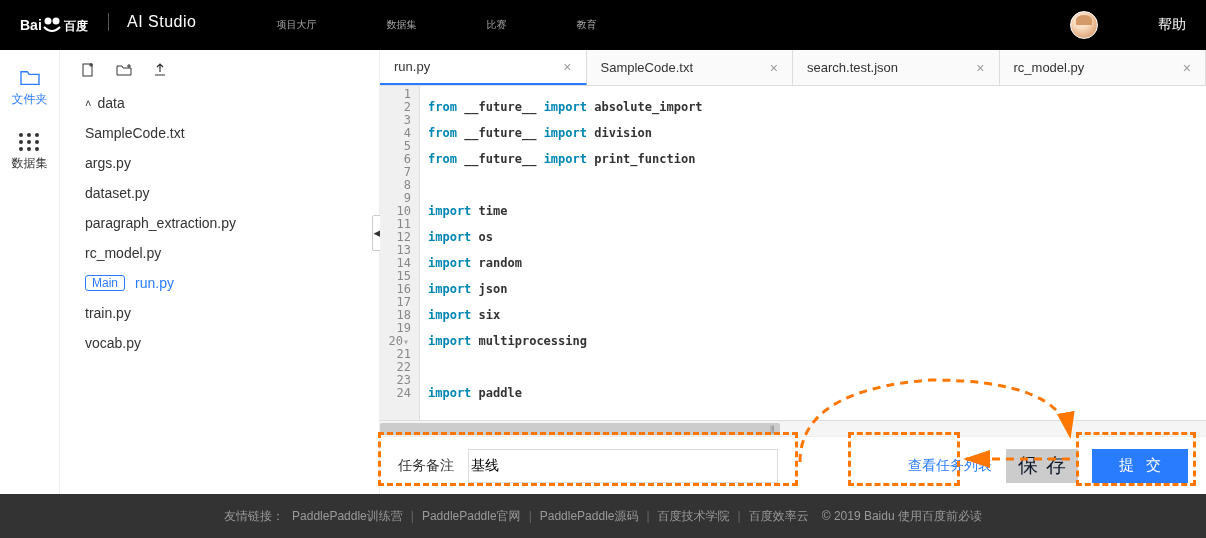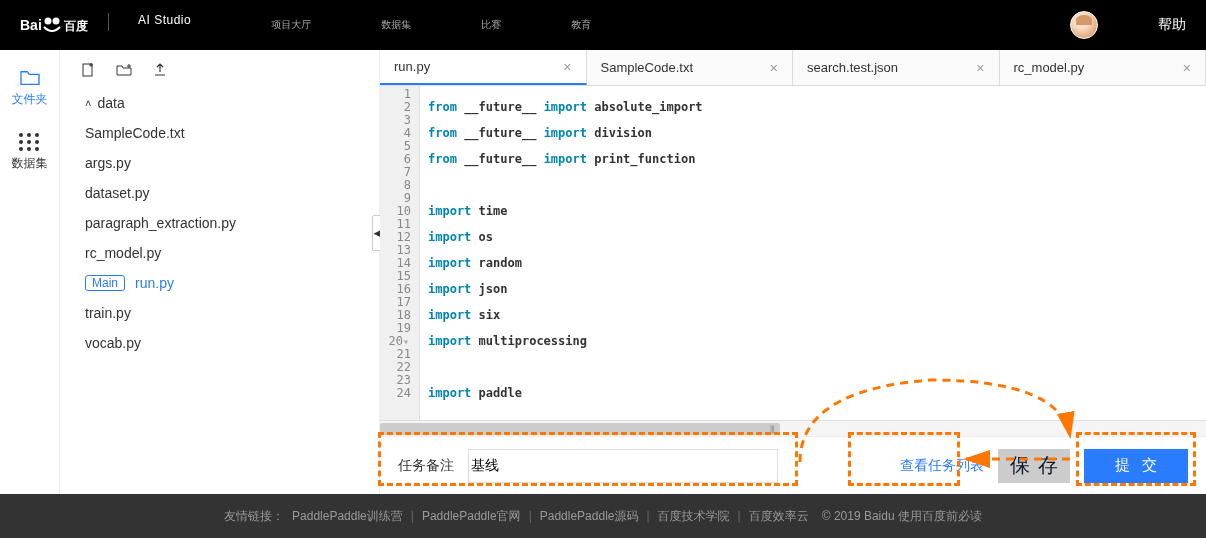--- a/index.html
+++ b/index.html
@@ -3,21 +3,21 @@
 <meta charset="utf-8">
 <style>
 * { margin:0; padding:0; box-sizing:border-box; }
 body { font-family:"Microsoft YaHei","PingFang SC",Arial,sans-serif; font-size:13px; color:#333; background:#fff; width:1206px; height:538px; overflow:hidden; position:relative; }
 
 
 .topnav { height:50px; background:#000; color:#fff; display:flex; align-items:center; padding:0 20px; }
 .logo-wrap { display:flex; gap:8px; }
 .baidu-logo { width:70px; height:24px; }
 .divider-v { width:1px; height:18px; background:#555; margin:0 10px; }
-.logo-text { font-size:12px; font-weight:300; letter-spacing:0.5px;margin-left:11px; }
+.logo-text { font-size:16px; font-weight:300; letter-spacing:0.5px; }
 .nav-spacer { flex:1; }
 .nav-links { display:flex; gap:70px; margin-left:80px; }
 .nav-links a { color:#a3a3a3; text-decoration:none; font-size:10px; }
 .avatar { width:28px; height:28px; border-radius:50%; background:radial-gradient(circle at 40% 35%, #f9e0c5 30%, #e8b890 60%, #c89060 100%); border:1px solid #fff; margin-left:70px; position:relative; }
 .avatar::after { content:""; position:absolute; width:16px; height:10px; border-radius:50% 50% 0 0; background:#d49a6a; top:3px; left:5px; }
 .help-link { color:#fff; margin-left:60px; font-size:14px; }
 
 
 .main { display:flex; height:444px; }
 
@@ -58,21 +58,21 @@
 .hscroll-thumb { position:absolute; left:0; top:2px; height:12px; width:400px; background:#ccc; border-radius:2px; }
 .hscroll-track-mark { position:absolute; left:390px; top:3px; font-size:10px; color:#888; }
 
 
 .actionbar { height:58px; border-top:1px solid #eee; display:flex; align-items:center; padding:0 18px; gap:14px; position:relative; }
 .lbl { font-size:14px; }
 .note-input { width:310px; height:34px; border:1px solid #ddd; padding:0 2px; font-size:14px; }
 .spacer { flex:1; }
 .link-tasks { color:#2a7cff; font-size:14px; cursor:pointer; }
 .btn-save { width:72px; height:34px; background:#ccc; color:#0f172a; border:none; font-size:20px; letter-spacing:8px; padding-left:8px; cursor:pointer; }
-.btn-submit { width:104px; height:34px; background:#2a7cff; color:#fff; border:none; font-size:15px; letter-spacing:12px; padding-left:12px; cursor:pointer; }
+.btn-submit { width:96px; height:34px; background:#2a7cff; color:#fff; border:none; font-size:15px; letter-spacing:12px; padding-left:12px; cursor:pointer; }
 
 
 .annot { position:absolute; border:3px dashed #ff7700; pointer-events:none; }
 .arrow-svg { position:absolute; pointer-events:none; }
 
 
 .footer { height:44px; background:#333; color:#999; font-size:12px; display:flex; align-items:center; justify-content:center; gap:8px; }
 .footer a { color:#999; text-decoration:none; }
 .footer .sep { color:#666; }
 </style>

